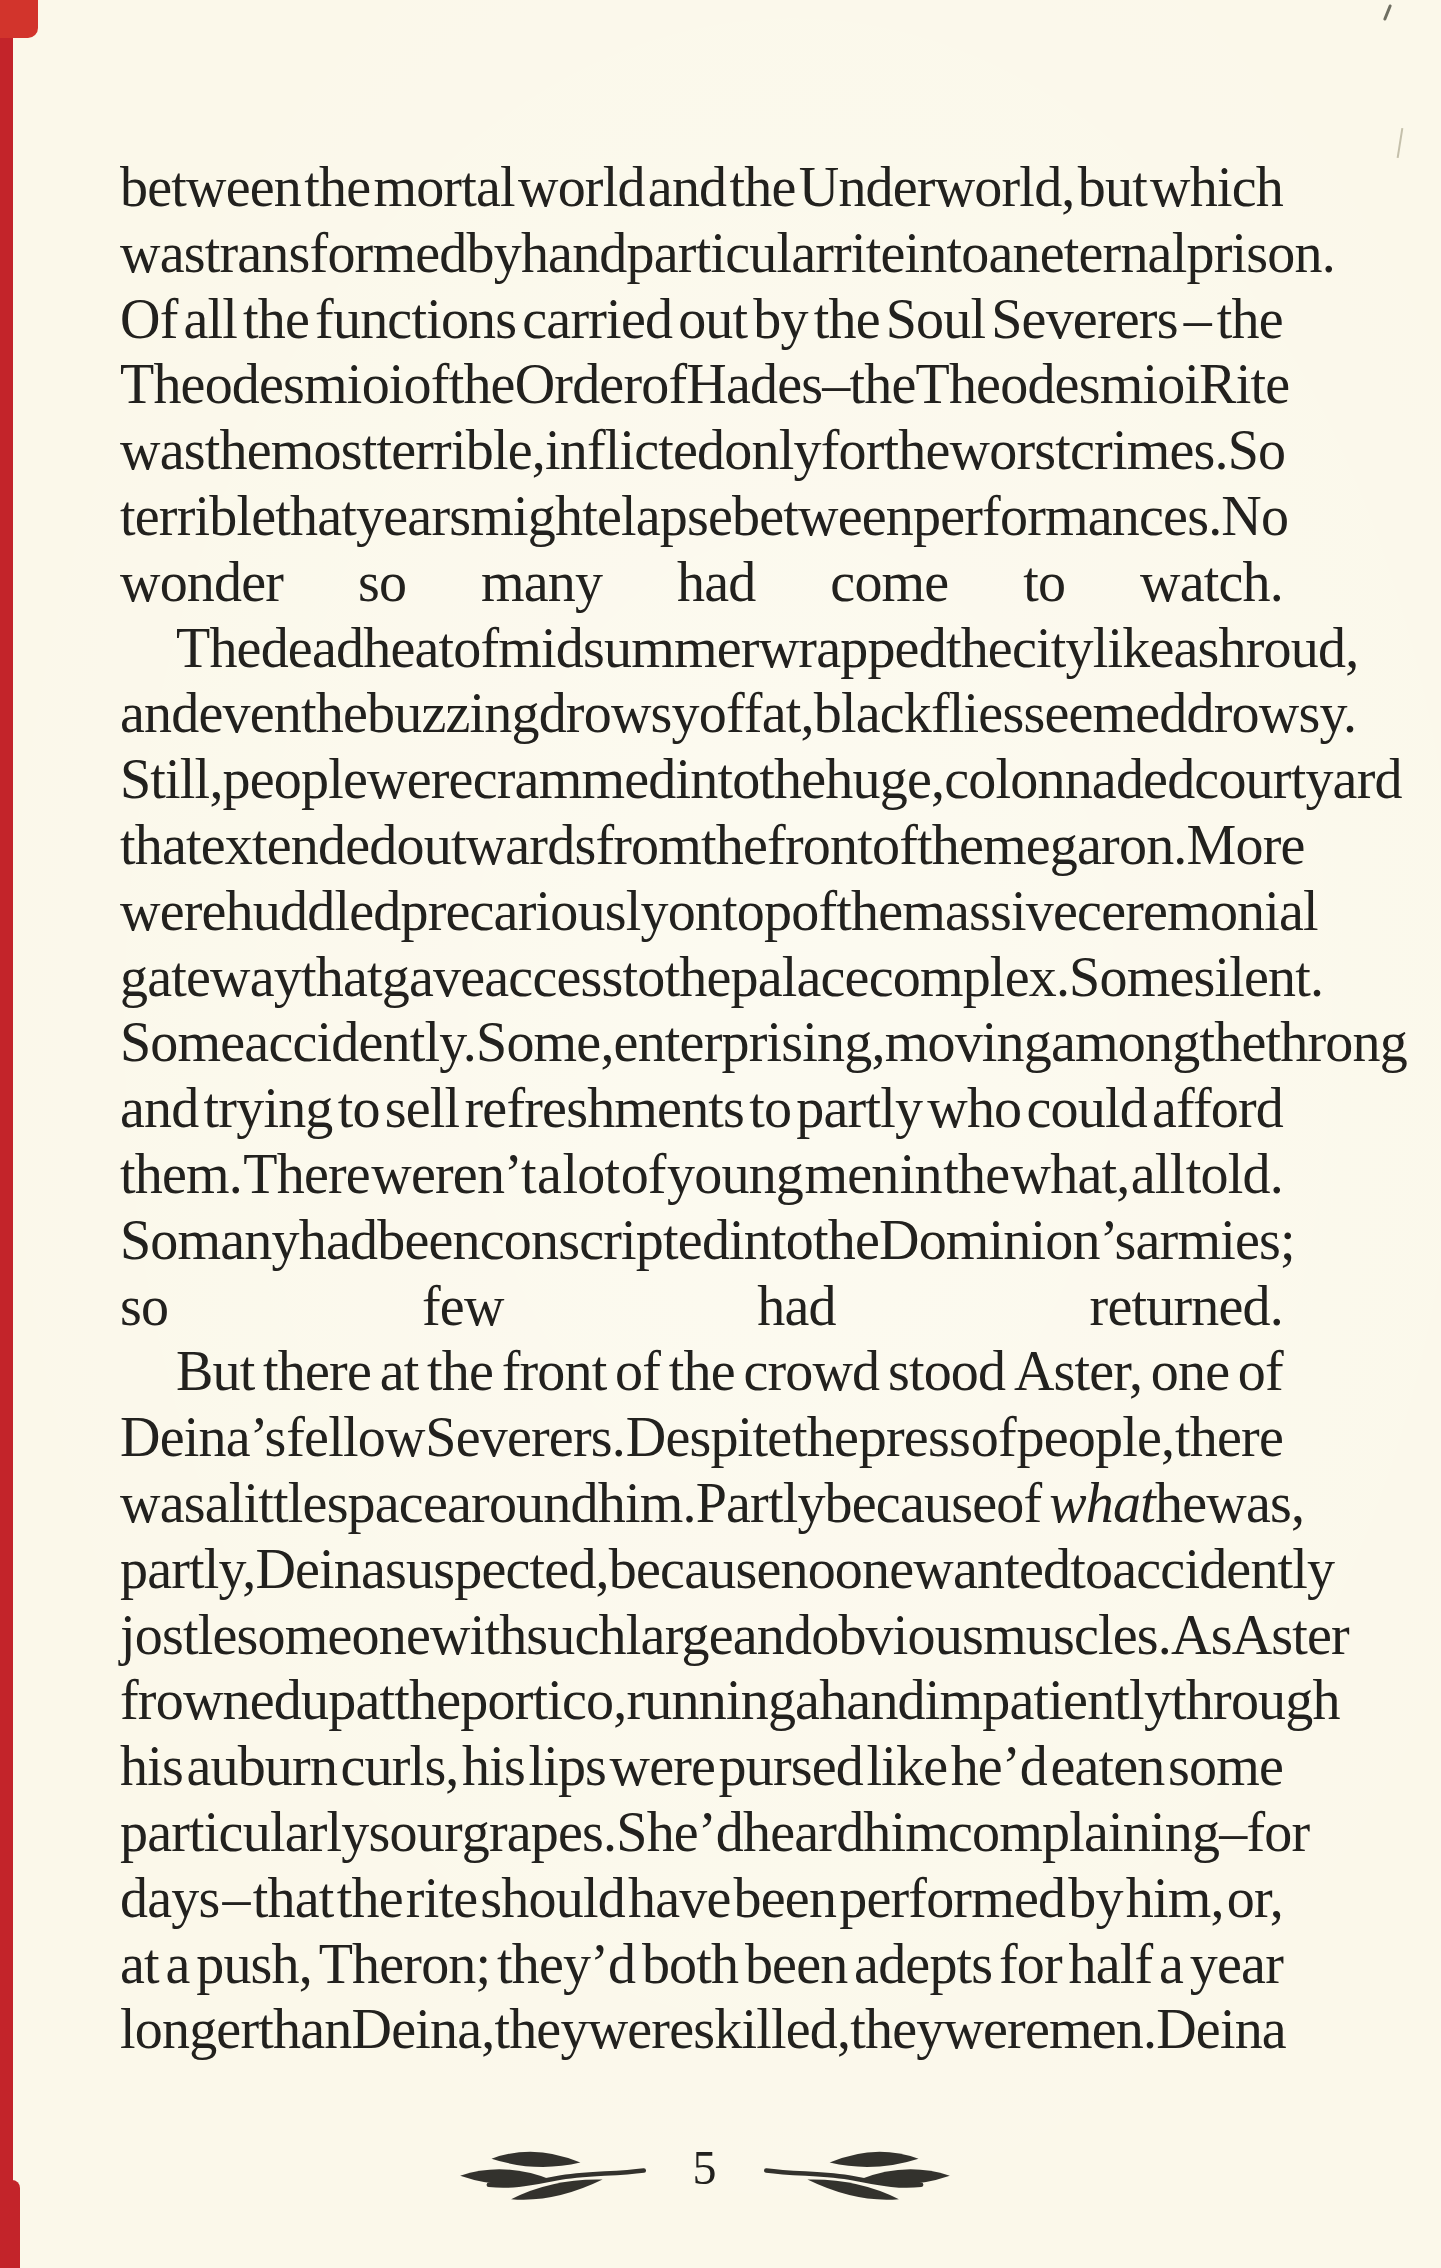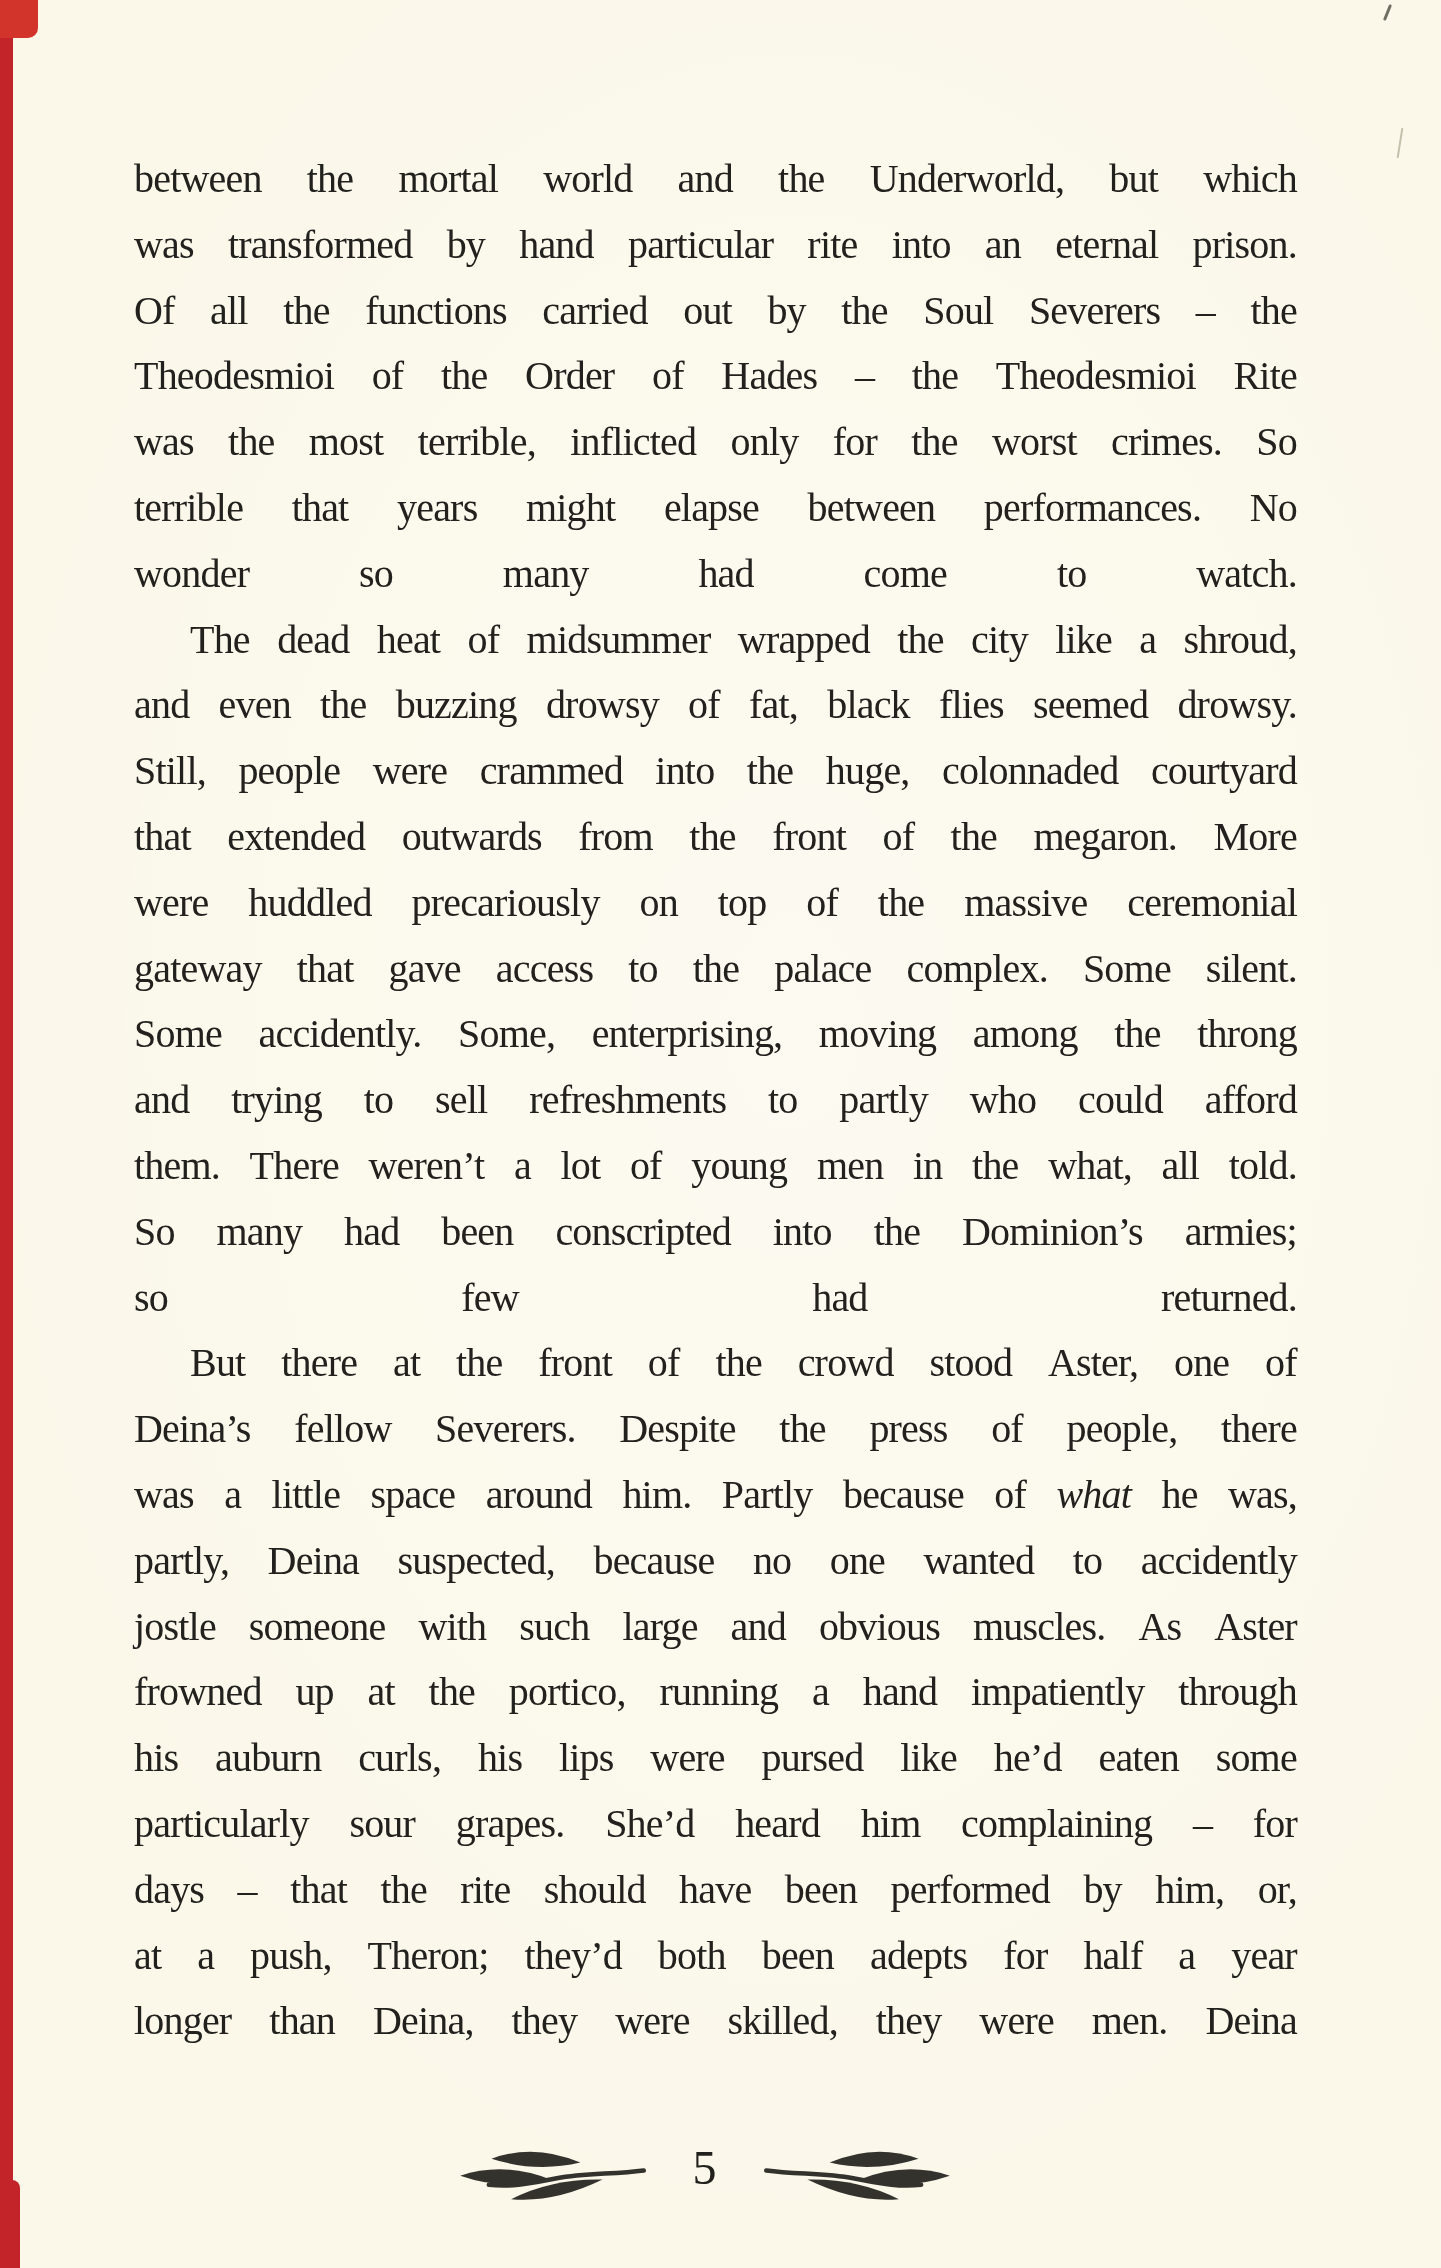--- a/index.html
+++ b/index.html
@@ -60,25 +60,25 @@
   .mark-2 {
     position: absolute;
     left: 1399px; top: 128px;
     width: 2px; height: 30px;
     background: #c4c0ab;
     transform: rotate(9deg);
   }
   
   .text-block {
     position: absolute;
-    left: 134px;
+    left: 120px;
     top: 155px;
     width: 1163px;
     color: var(--ink, #22211e);
-    font-size: 40px;
+    font-size: 56px;
     letter-spacing: -0.8px;
   }
   .line {
     height: 65.8px;
     display: flex;
     align-items: baseline;
     justify-content: space-between;
     gap: 0.26em;
     white-space: nowrap;
   }
@@ -87,20 +87,21 @@
     gap: 0;
   }
   .line.ind {
     padding-left: 56px;
   }
   .line span {
     display: inline-block;
   }
   .line span.it {
     font-style: italic;
+    margin-left: 8px;
   }
   
   .footer {
     position: absolute;
     left: 0;
     top: 2136px;
     width: 1441px;
     display: flex;
     justify-content: center;
     align-items: center;

